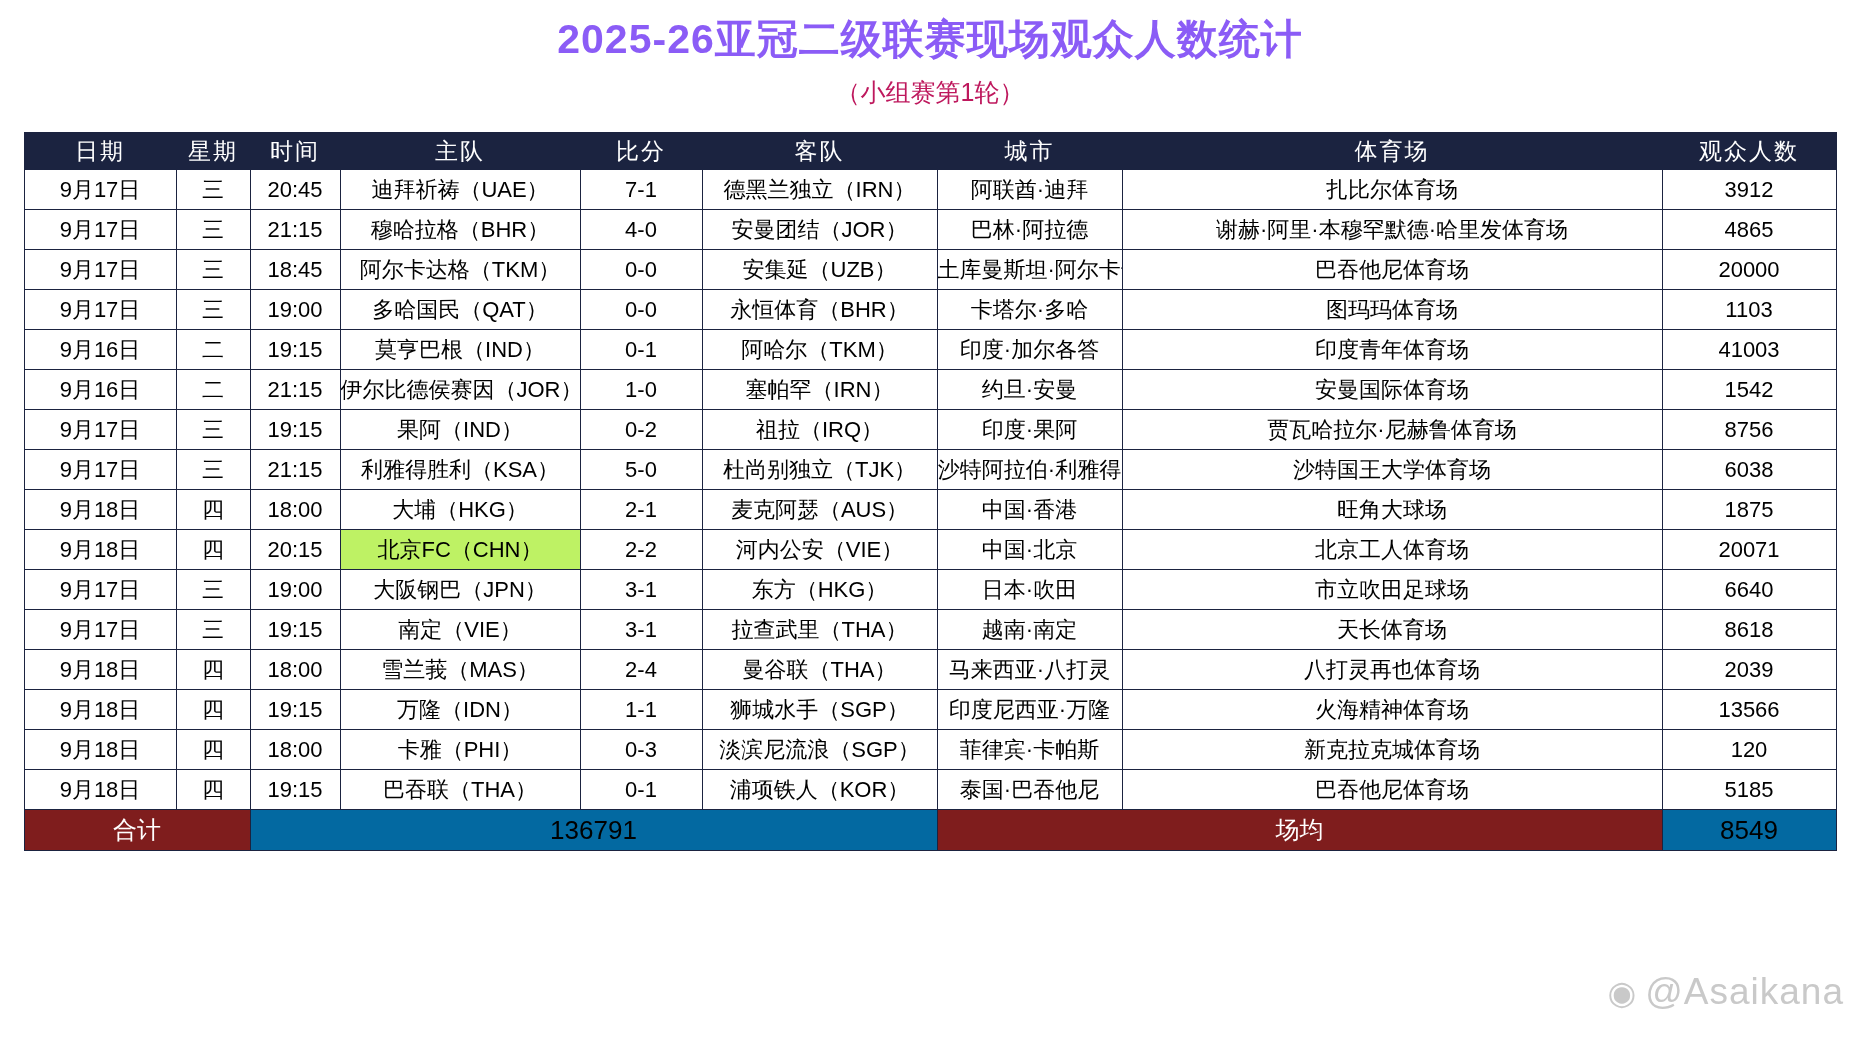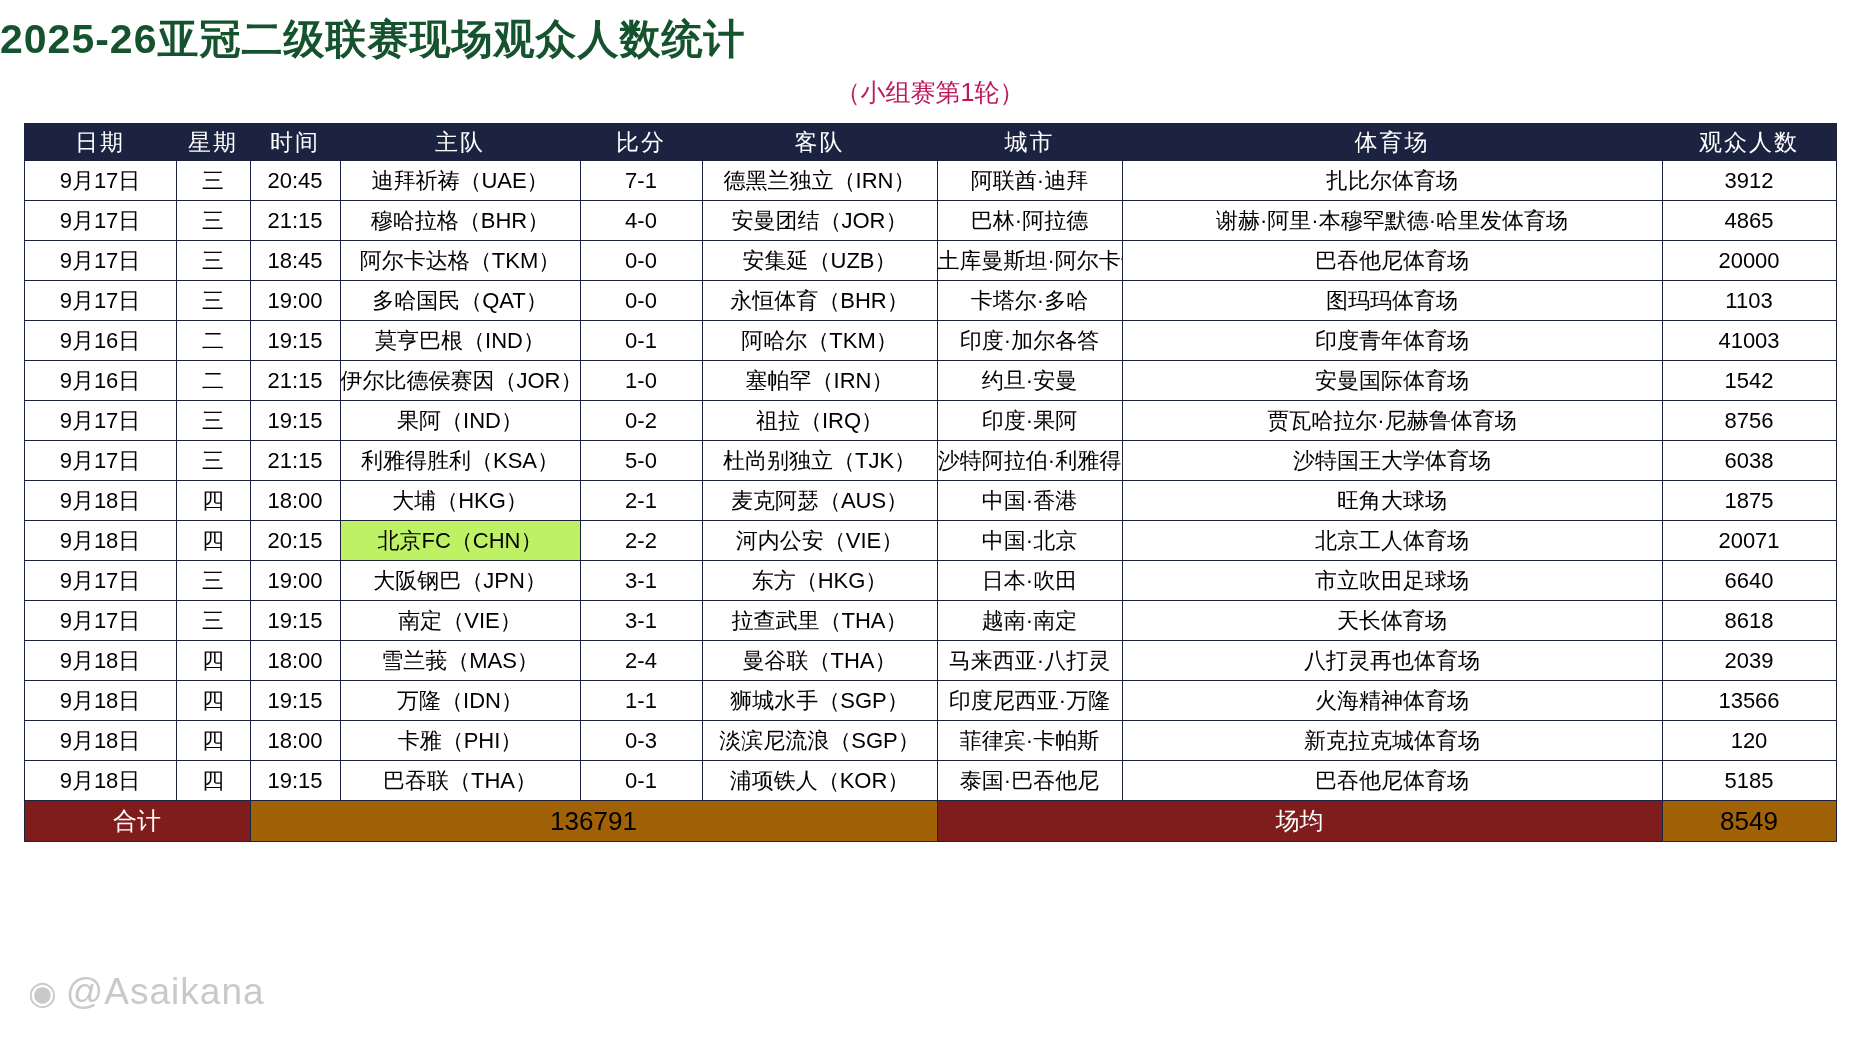--- a/index.html
+++ b/index.html
@@ -13,39 +13,39 @@
   }
   #page {
     position: relative;
     width: 1860px;
     height: 1053px;
     box-sizing: border-box;
     overflow: hidden;
     background: #ffffff;
   }
   .title {
-    text-align: left;
+    text-align: center;
     font-size: 41px;
     font-weight: bold;
     letter-spacing: 1px;
     padding-top: 12px;
-    color: #14532d;
+    color: #8b5cf6;
   }
   .subtitle {
     text-align: center;
     font-size: 25px;
     font-weight: normal;
     padding-top: 9px;
     padding-bottom: 10px;
     color: #be185d;
   }
   table.stats {
     border-collapse: collapse;
     width: 1812px;
-    margin: 4px auto;
+    margin: 13px auto;
     table-layout: fixed;
   }
   table.stats th, table.stats td {
     border: 1px solid #1b2340;
     text-align: center;
     vertical-align: middle;
     padding: 0;
     height: 39px;
     font-size: 22px;
     white-space: nowrap;
@@ -76,37 +76,37 @@
   td.highlight {
     background: #bef264;
   }
   tr.total-row td {
     background: #7f1d1d;
     color: #ffffff;
     font-size: 24px;
     height: 40px;
   }
   tr.total-row td.value-cell {
-    background: #a16207;
+    background: #0369a1;
     color: #000000;
     font-size: 26px;
   }
   .footnote {
     width: 1812px;
     margin: 7px auto 0 auto;
     font-size: 17px;
     color: #111111;
     letter-spacing: 0px;
   }
   .watermark {
     position: absolute;
     left: 0;
     right: 16px;
     bottom: 40px;
-    text-align: left;
+    text-align: right;
     font-size: 37px;
     color: #c9c9c9;
     letter-spacing: 1px;
     padding-left: 28px;
   }
   .watermark .wb-icon {
     display: inline-block;
     font-size: 33px;
     vertical-align: middle;
     margin-right: 8px;

